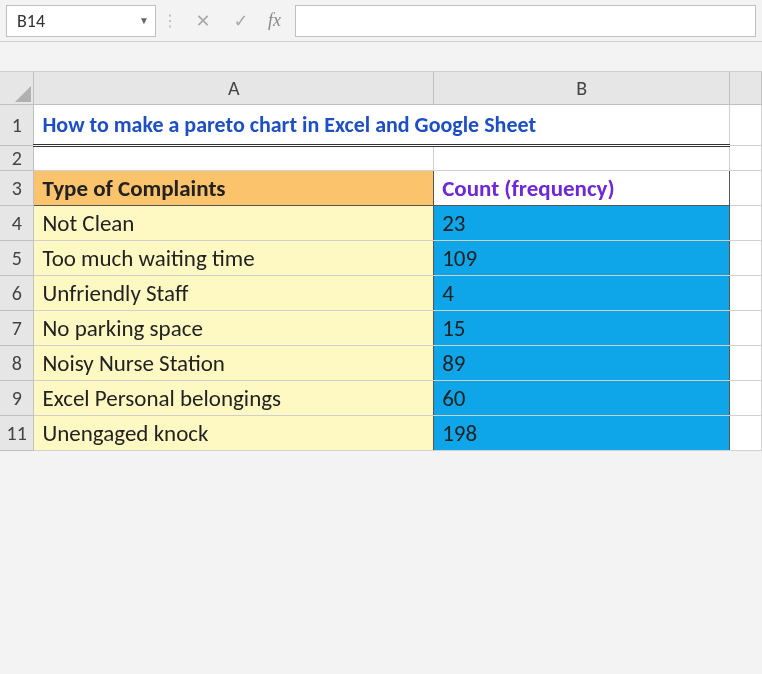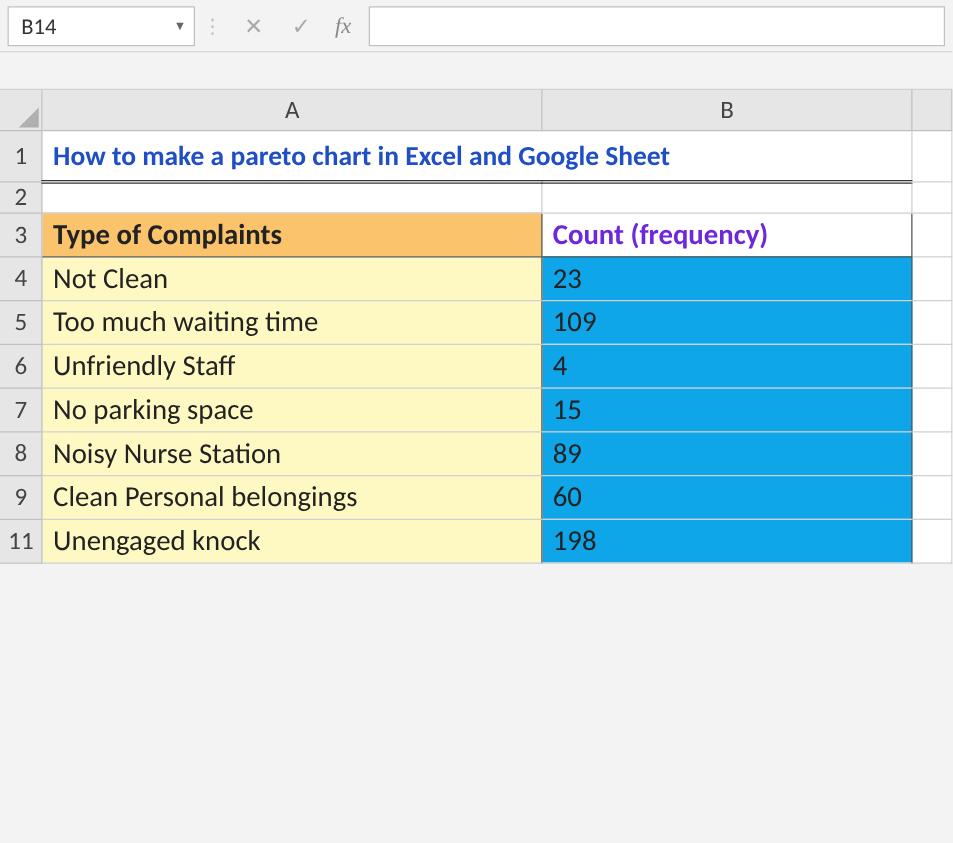--- a/index.html
+++ b/index.html
@@ -241,21 +241,21 @@
     <td class="cell col-c"></td>
   </tr>
   <tr>
     <td class="row-header">8</td>
     <td class="cell data-a">Noisy Nurse Station</td>
     <td class="cell data-b">89</td>
     <td class="cell col-c"></td>
   </tr>
   <tr>
     <td class="row-header">9</td>
-    <td class="cell data-a">Clean Personal belongings</td>
+    <td class="cell data-a">Excel Personal belongings</td>
     <td class="cell data-b">60</td>
     <td class="cell col-c"></td>
   </tr>
   <tr>
     <td class="row-header">11</td>
     <td class="cell data-a">Unengaged knock</td>
     <td class="cell data-b">198</td>
     <td class="cell col-c"></td>
   </tr>
 </tbody>

